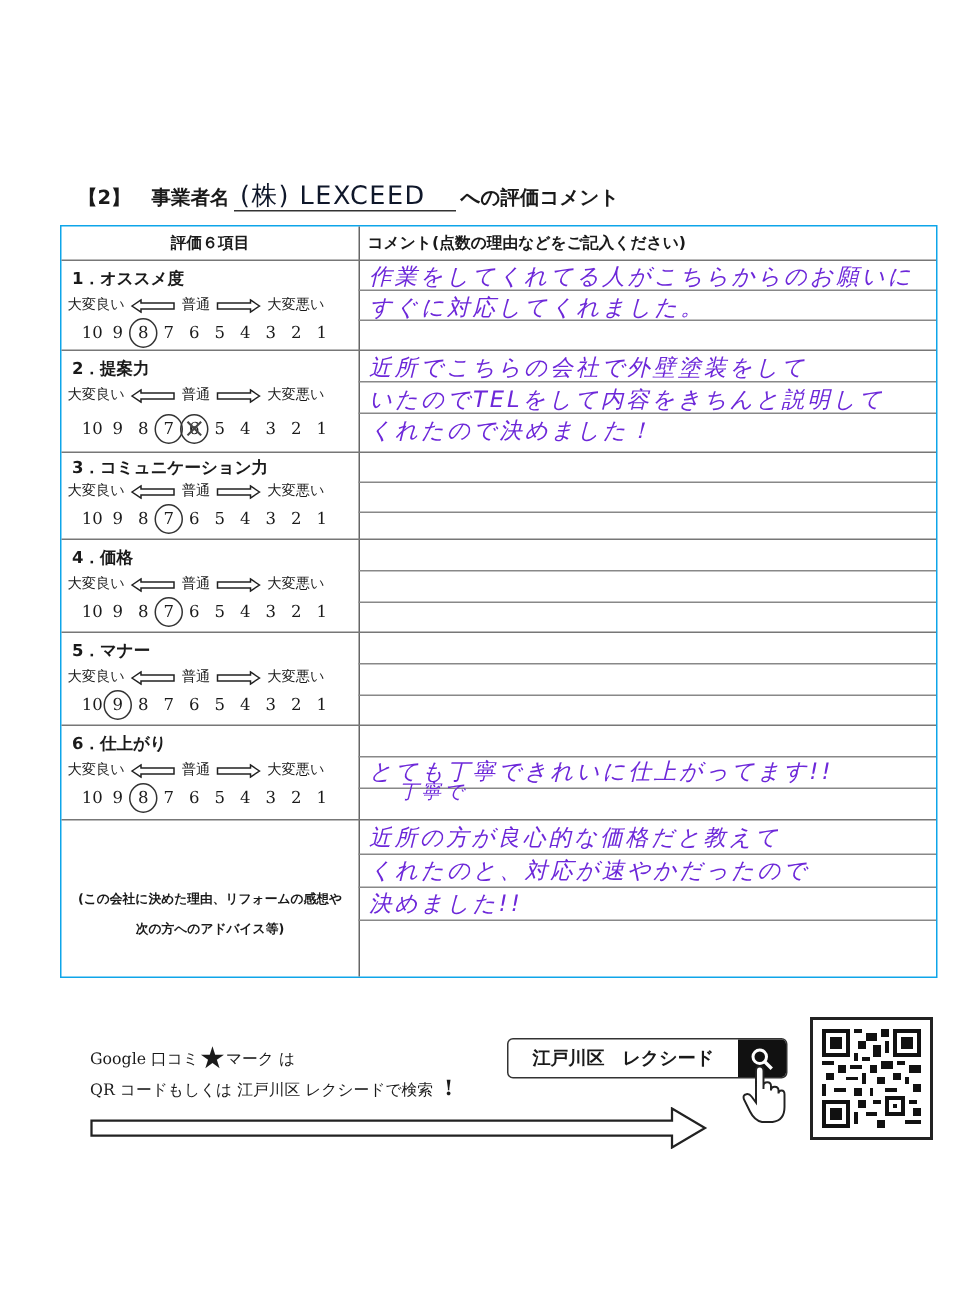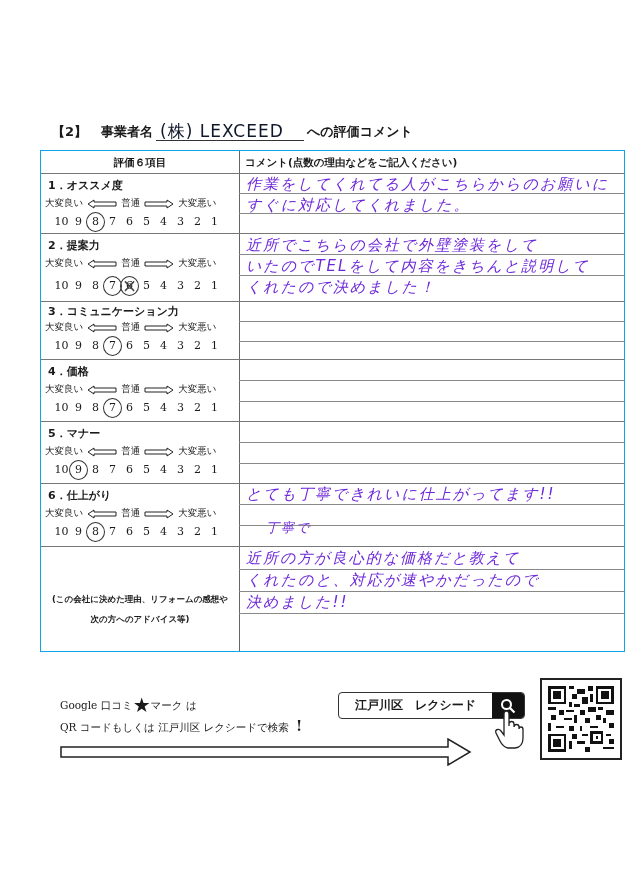--- a/index.html
+++ b/index.html
@@ -230,21 +230,21 @@
       <span class="circ">8</span>
       <span>7</span>
       <span>6</span>
       <span>5</span>
       <span>4</span>
       <span>3</span>
       <span>2</span>
       <span>1</span>
     </div>
   </div>
-  <div class="hand" style="left:205px;top:334px">とても丁寧できれいに仕上がってます!!</div>
+  <div class="hand" style="left:205px;top:354px">とても丁寧できれいに仕上がってます!!</div>
   <div class="hand" style="left:225px;top:368px;font-size:13px">丁寧で</div>
 
   <div class="sec" style="top:395px;height:107px">
     <div class="free-sub" style="top:48px">(この会社に決めた理由、リフォームの感想や</div>
     <div class="free-sub" style="top:68px">次の方へのアドバイス等)</div>
   </div>
   <div class="hand" style="left:205px;top:398px">近所の方が良心的な価格だと教えて</div>
   <div class="hand" style="left:205px;top:420px">くれたのと、対応が速やかだったので</div>
   <div class="hand" style="left:205px;top:442px">決めました!!</div>
 </div>

